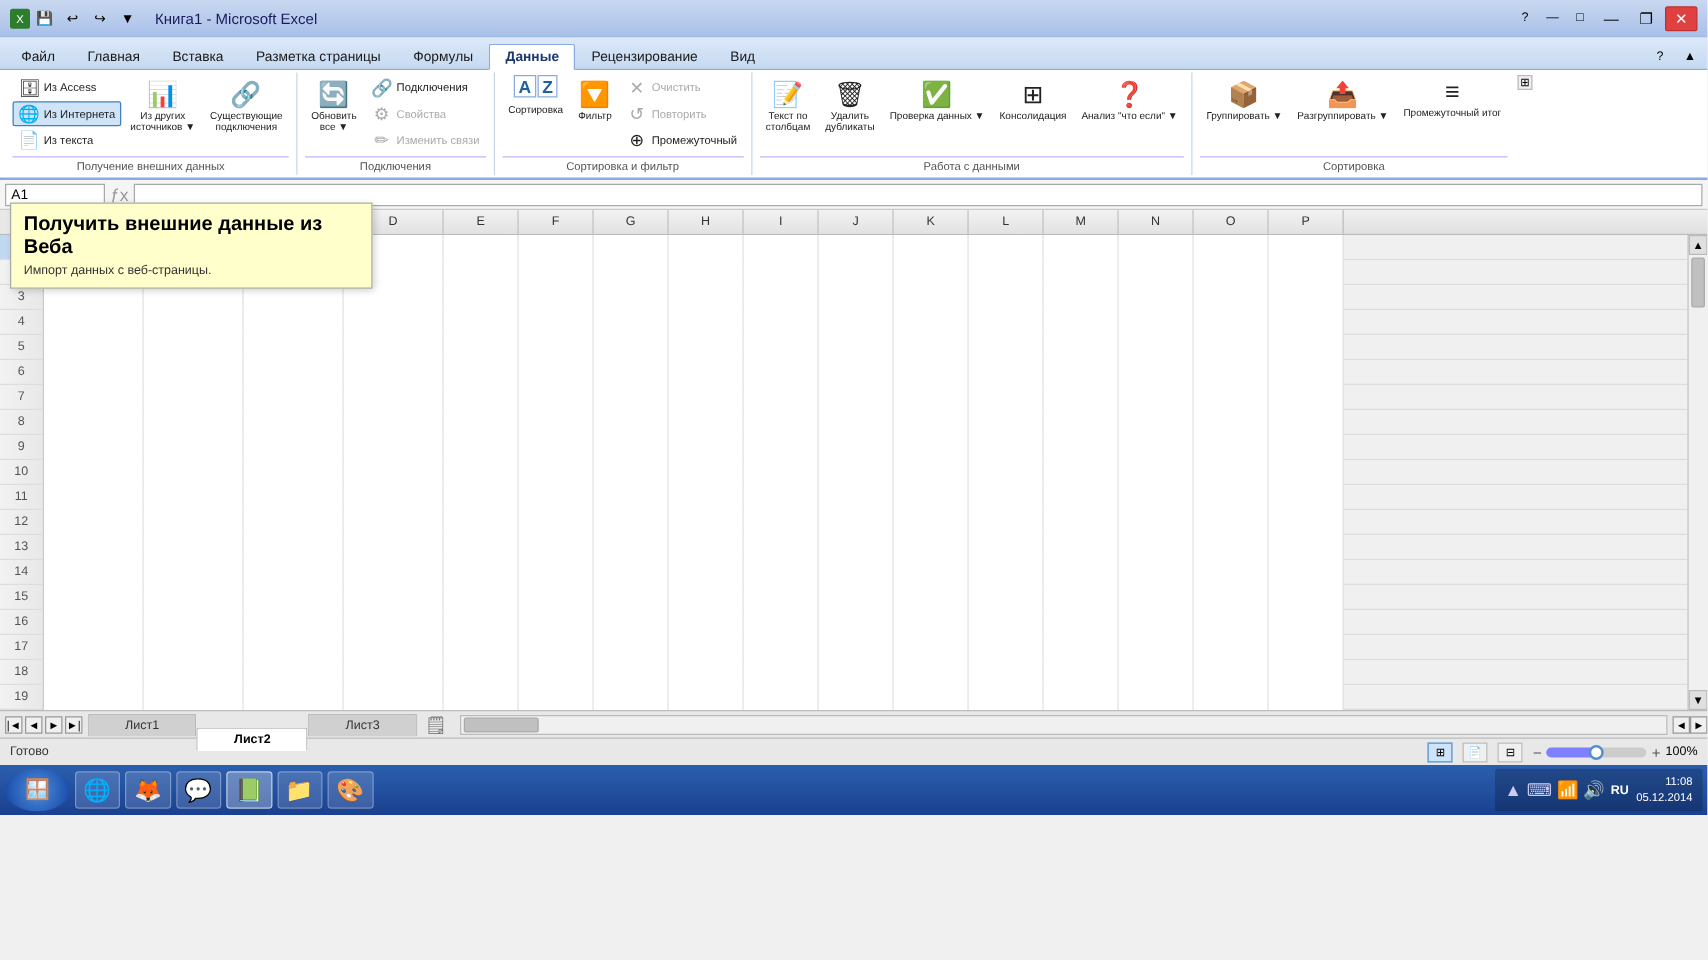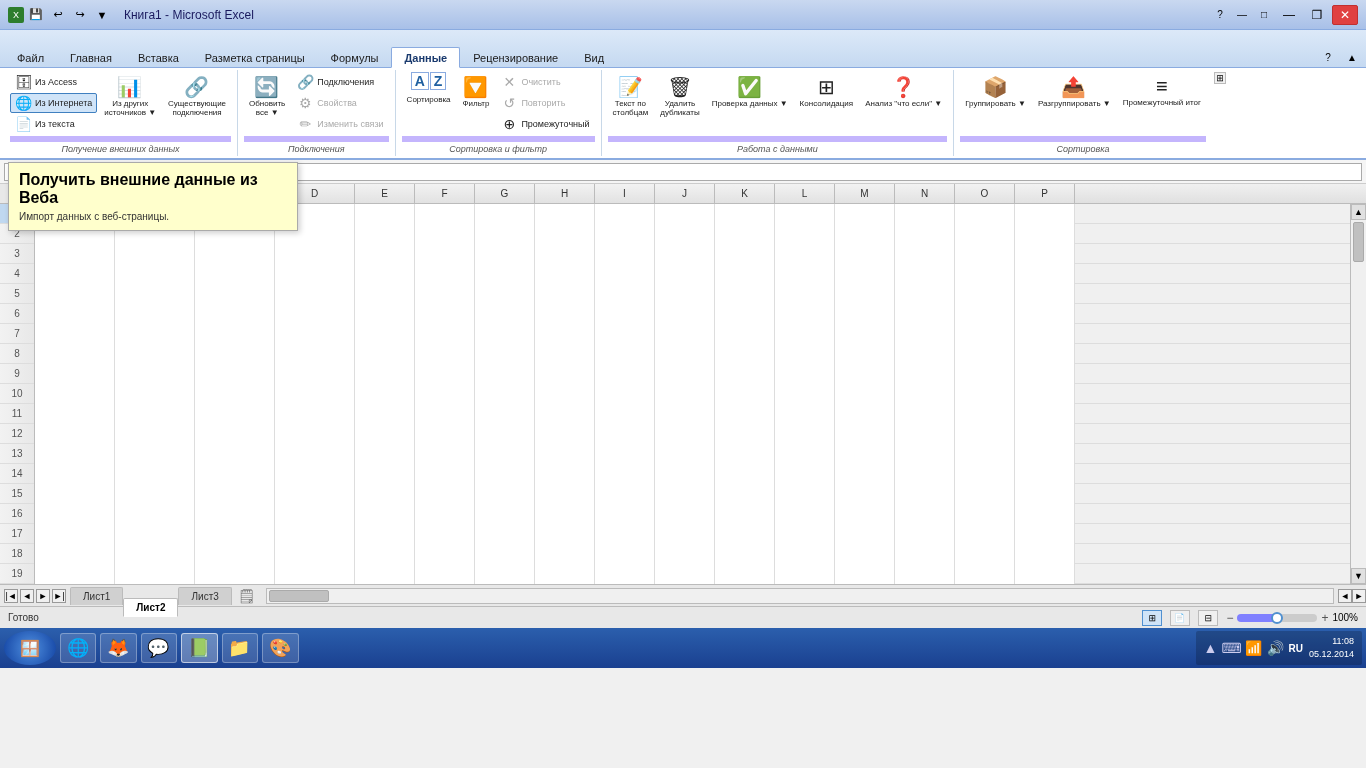--- a/index.html
+++ b/index.html
@@ -20,21 +20,21 @@
     .title-bar-controls { display: flex; gap: 2px; }
     .tb-ctrl { width: 26px; height: 20px; display: flex; align-items: center; justify-content: center; border: 1px solid transparent; border-radius: 2px; cursor: pointer; font-size: 12px; }
     .tb-ctrl.close { background: #e04040; color: white; border-color: #c03030; }
     .title-text { font-size: 12px; color: #1a1a5e; font-weight: normal; }
     .quick-access { display: flex; align-items: center; gap: 2px; margin-right: 8px; }
     .qa-btn { width: 20px; height: 20px; display: flex; align-items: center; justify-content: center; font-size: 11px; cursor: pointer; }
 
     
     .ribbon-tabs {
       background: linear-gradient(to bottom, #dce9f8, #c5d9f1);
-      height: 38px;
+      height: 26px;
       display: flex;
       align-items: flex-end;
       padding-left: 4px;
       border-bottom: 1px solid #8aabe0;
     }
     .ribbon-tab {
       padding: 4px 12px 3px;
       font-size: 11px;
       cursor: pointer;
       border: 1px solid transparent;
@@ -73,23 +73,22 @@
       padding: 2px 6px 0;
       min-width: fit-content;
     }
     .ribbon-group:last-child { border-right: none; }
     .ribbon-group-content { display: flex; align-items: flex-start; gap: 2px; flex: 1; }
     .ribbon-group-label {
       font-size: 9px;
       color: #555;
       text-align: center;
       padding: 2px 0;
-      border-top: 6px solid #c4b5fd;
+      border-top: 1px solid #c4b5fd;
       margin-top: 2px;
-      font-style: italic;
     }
     .ribbon-btn {
       display: flex;
       flex-direction: column;
       align-items: center;
       padding: 2px 4px;
       cursor: pointer;
       border: 1px solid transparent;
       border-radius: 2px;
       min-width: 36px;
@@ -229,21 +228,21 @@
     .cw-j { width: 60px; min-width: 60px; }
     .cw-k { width: 60px; min-width: 60px; }
     .cw-l { width: 60px; min-width: 60px; }
     .cw-m { width: 60px; min-width: 60px; }
     .cw-n { width: 60px; min-width: 60px; }
     .cw-o { width: 60px; min-width: 60px; }
     .cw-p { width: 60px; min-width: 60px; }
     .sheet-nav { display: flex; align-items: center; gap: 2px; padding: 2px 4px; }
     .sheet-nav-btn { width: 14px; height: 14px; font-size: 9px; border: 1px solid #999; background: #f0f0f0; cursor: pointer; display: flex; align-items: center; justify-content: center; }
     .sheet-tab {
-      padding: 3px 12px;
+      padding: 3px 29px;
       font-size: 10px;
       border: 1px solid #bbb;
       border-bottom: none;
       border-radius: 2px 2px 0 0;
       cursor: pointer;
       background: #d0d0d0;
       color: #333;
     }
     .sheet-tab.active {
       background: white;

